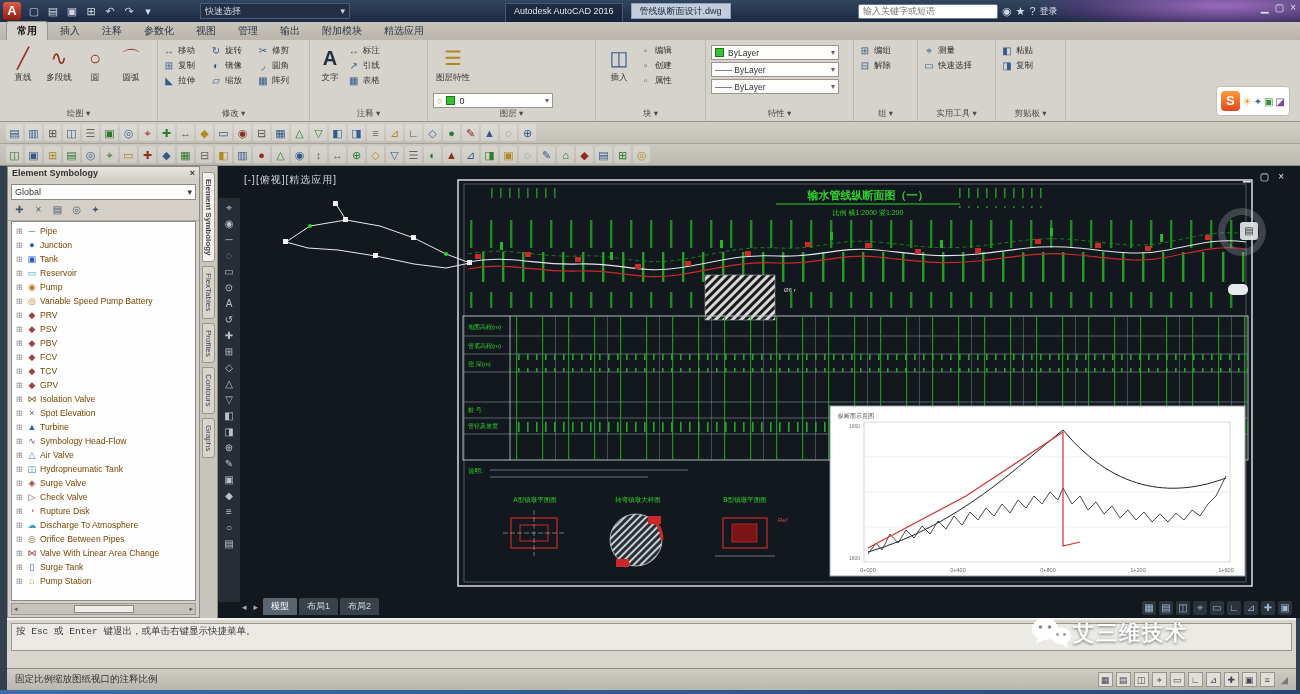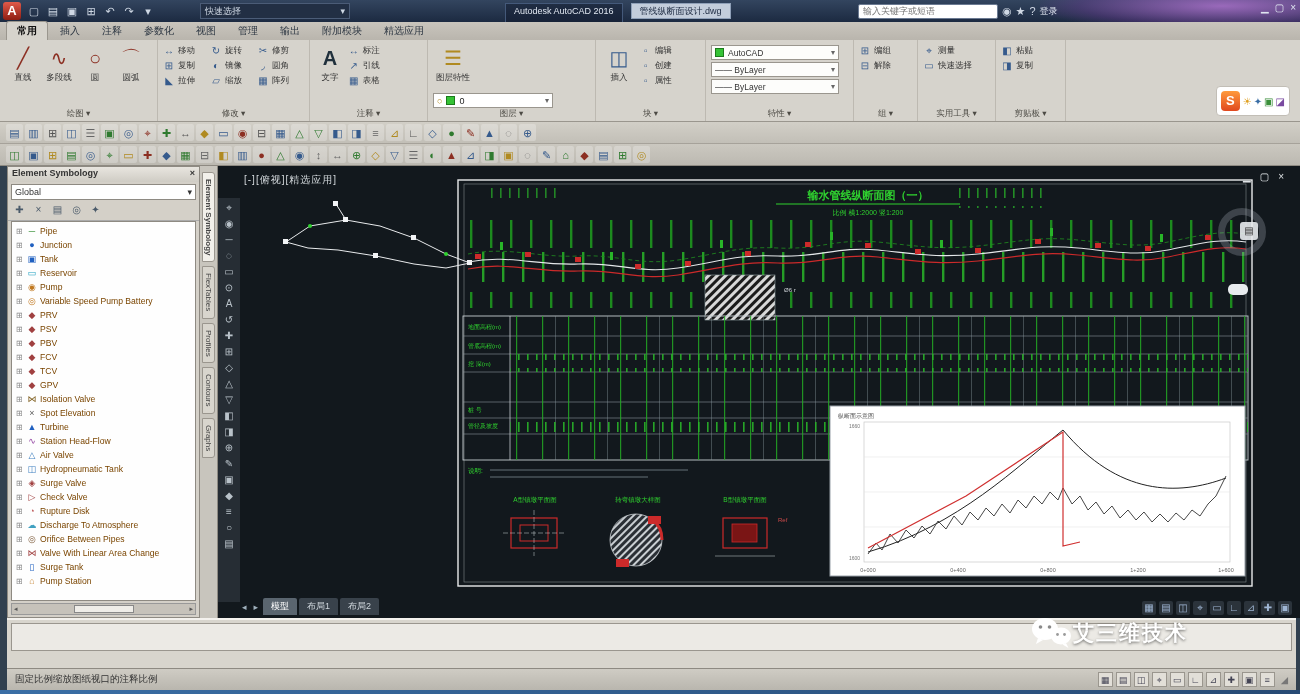--- a/index.html
+++ b/index.html
@@ -258,21 +258,21 @@
           <span>创建</span>
         </span><span class="smallrow">
           <span class="g">▫</span>
           <span>属性</span>
         </span></span>
     <div class="rlabel"><span>块</span> ▾</div>
   </div>
   <div class="rpanel" style="width:148px">
     <div class="prow">
       <span class="swatch"></span>
-      <span>AutoCAD</span>
+      <span>ByLayer</span>
       <span class="caret">▾</span>
     </div>
     <div class="prow">
       <span>—— ByLayer</span>
       <span class="caret">▾</span>
     </div>
     <div class="prow">
       <span>—— ByLayer</span>
       <span class="caret">▾</span>
     </div>
@@ -509,21 +509,21 @@
 
       <div class="titem">
         <span class="exp">⊞</span>
         <span class="ig" style="color: rgb(32, 96, 192);">▲</span>
         <span class="lb">Turbine</span>
       </div>
 
       <div class="titem">
         <span class="exp">⊞</span>
         <span class="ig" style="color: rgb(144, 64, 160);">∿</span>
-        <span class="lb">Station Head-Flow</span>
+        <span class="lb">Symbology Head-Flow</span>
       </div>
 
       <div class="titem">
         <span class="exp">⊞</span>
         <span class="ig" style="color: rgb(64, 128, 192);">△</span>
         <span class="lb">Air Valve</span>
       </div>
 
       <div class="titem">
         <span class="exp">⊞</span>
@@ -811,20 +811,21 @@
       <span>▭</span>
       <span>∟</span>
       <span>⊿</span>
       <span>✚</span>
       <span>▣</span>
     </div>
 </div>
 
 <div class="cmd">
   <div class="hist">
+    <div>按 Esc 或 Enter 键退出，或单击右键显示快捷菜单。</div>
   </div>
 </div>
 
 <div class="watermark">
   <svg width="42" height="34" viewBox="0 0 42 34">
     <ellipse cx="15" cy="13" rx="13" ry="11" fill="#fff"></ellipse>
     <path d="M8,22 L6,28 L13,24 Z" fill="#fff"></path>
     <circle cx="10.5" cy="11" r="1.8" fill="#8a8a8a"></circle>
       <circle cx="19.5" cy="11" r="1.8" fill="#8a8a8a"></circle>
     <ellipse cx="31" cy="20" rx="10" ry="8.5" fill="#fff"></ellipse>

